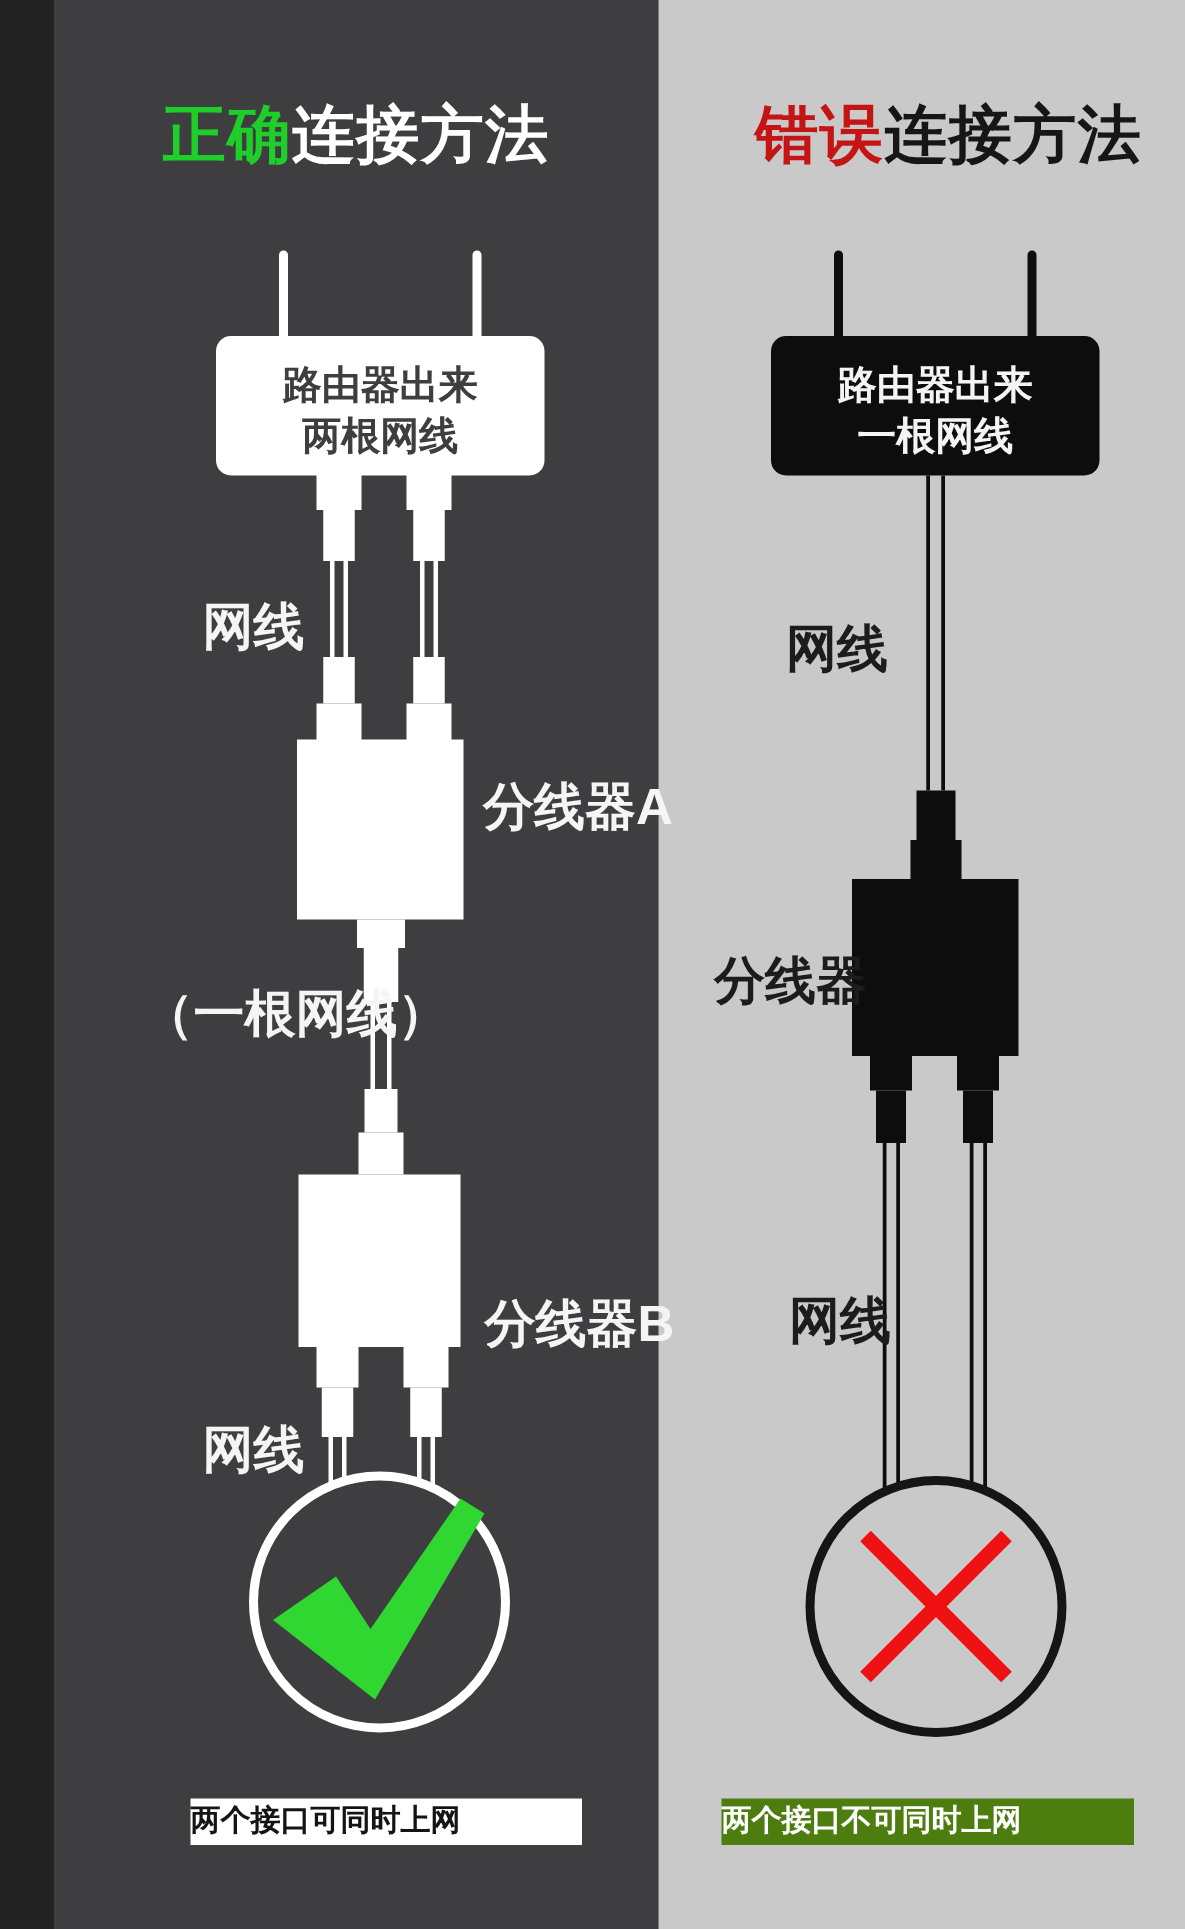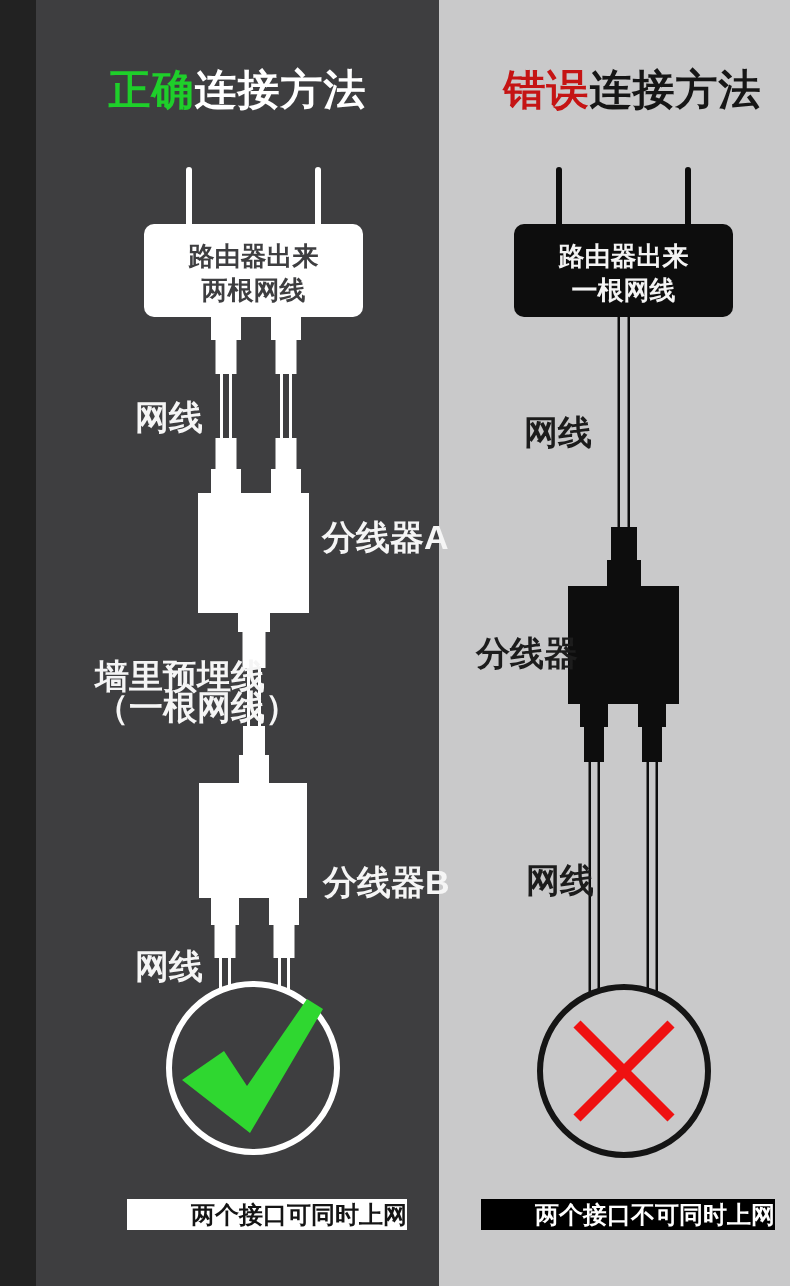--- a/index.html
+++ b/index.html
@@ -23,25 +23,25 @@
     width:219px;text-align:center;font-size:26px;font-weight:bold;
     line-height:34px;white-space:nowrap;
   }
   .router-text-left{left:108px;top:239px;color:#3e3e40;}
   .router-text-right{left:478px;top:239px;color:#f4f4f4;}
   .lbl{font-size:34px;font-weight:bold;white-space:nowrap;}
   .lbl-light{color:#f5f5f5;}
   .lbl-dark{color:#1c1c1c;}
   .wall-label{line-height:31px;}
   .badge{
-    height:31px;line-height:31px;text-align:right;
-    font-size:24px;font-weight:bold;white-space:nowrap;padding-left:19px;
+    height:31px;line-height:31px;text-align:left;
+    font-size:20px;font-weight:bold;white-space:nowrap;
   }
   .badge-left{left:91px;top:1199px;width:261px;background:#ffffff;color:#141414;}
-  .badge-right{left:445px;top:1199px;width:275px;background:#000000;color:#ffffff;}
+  .badge-right{left:445px;top:1199px;width:275px;background:#4d7c0f;color:#ffffff;}
 </style>
 </head>
 <body>
 
 <div class="stage">
 
   <div class="panel panel-left"></div>
   <div class="panel panel-right"></div>
 
   <svg class="diagram" width="790" height="1286" viewBox="0 0 790 1286">
@@ -137,21 +137,20 @@
     <div>两根网线</div>
   </div>
   <div class="abs router-text router-text-right">
     <div>路由器出来</div>
     <div>一根网线</div>
   </div>
 
   <div class="abs lbl lbl-light" style="left:99px;top:395px;">网线</div>
   <div class="abs lbl lbl-light" style="left:286px;top:515px;">分线器A</div>
   <div class="abs lbl lbl-light wall-label" style="left:59px;top:661px;">
-    <div>墙里预埋线</div>
     <div>（一根网线）</div>
   </div>
   <div class="abs lbl lbl-light" style="left:287px;top:860px;text-align:right;">分线器B</div>
   <div class="abs lbl lbl-light" style="left:99px;top:944px;">网线</div>
 
   <div class="abs lbl lbl-dark" style="left:488px;top:410px;">网线</div>
   <div class="abs lbl lbl-dark" style="left:440px;top:631px;">分线器</div>
   <div class="abs lbl lbl-dark" style="left:490px;top:858px;">网线</div>
 
   <div class="abs badge badge-left">两个接口可同时上网</div>

